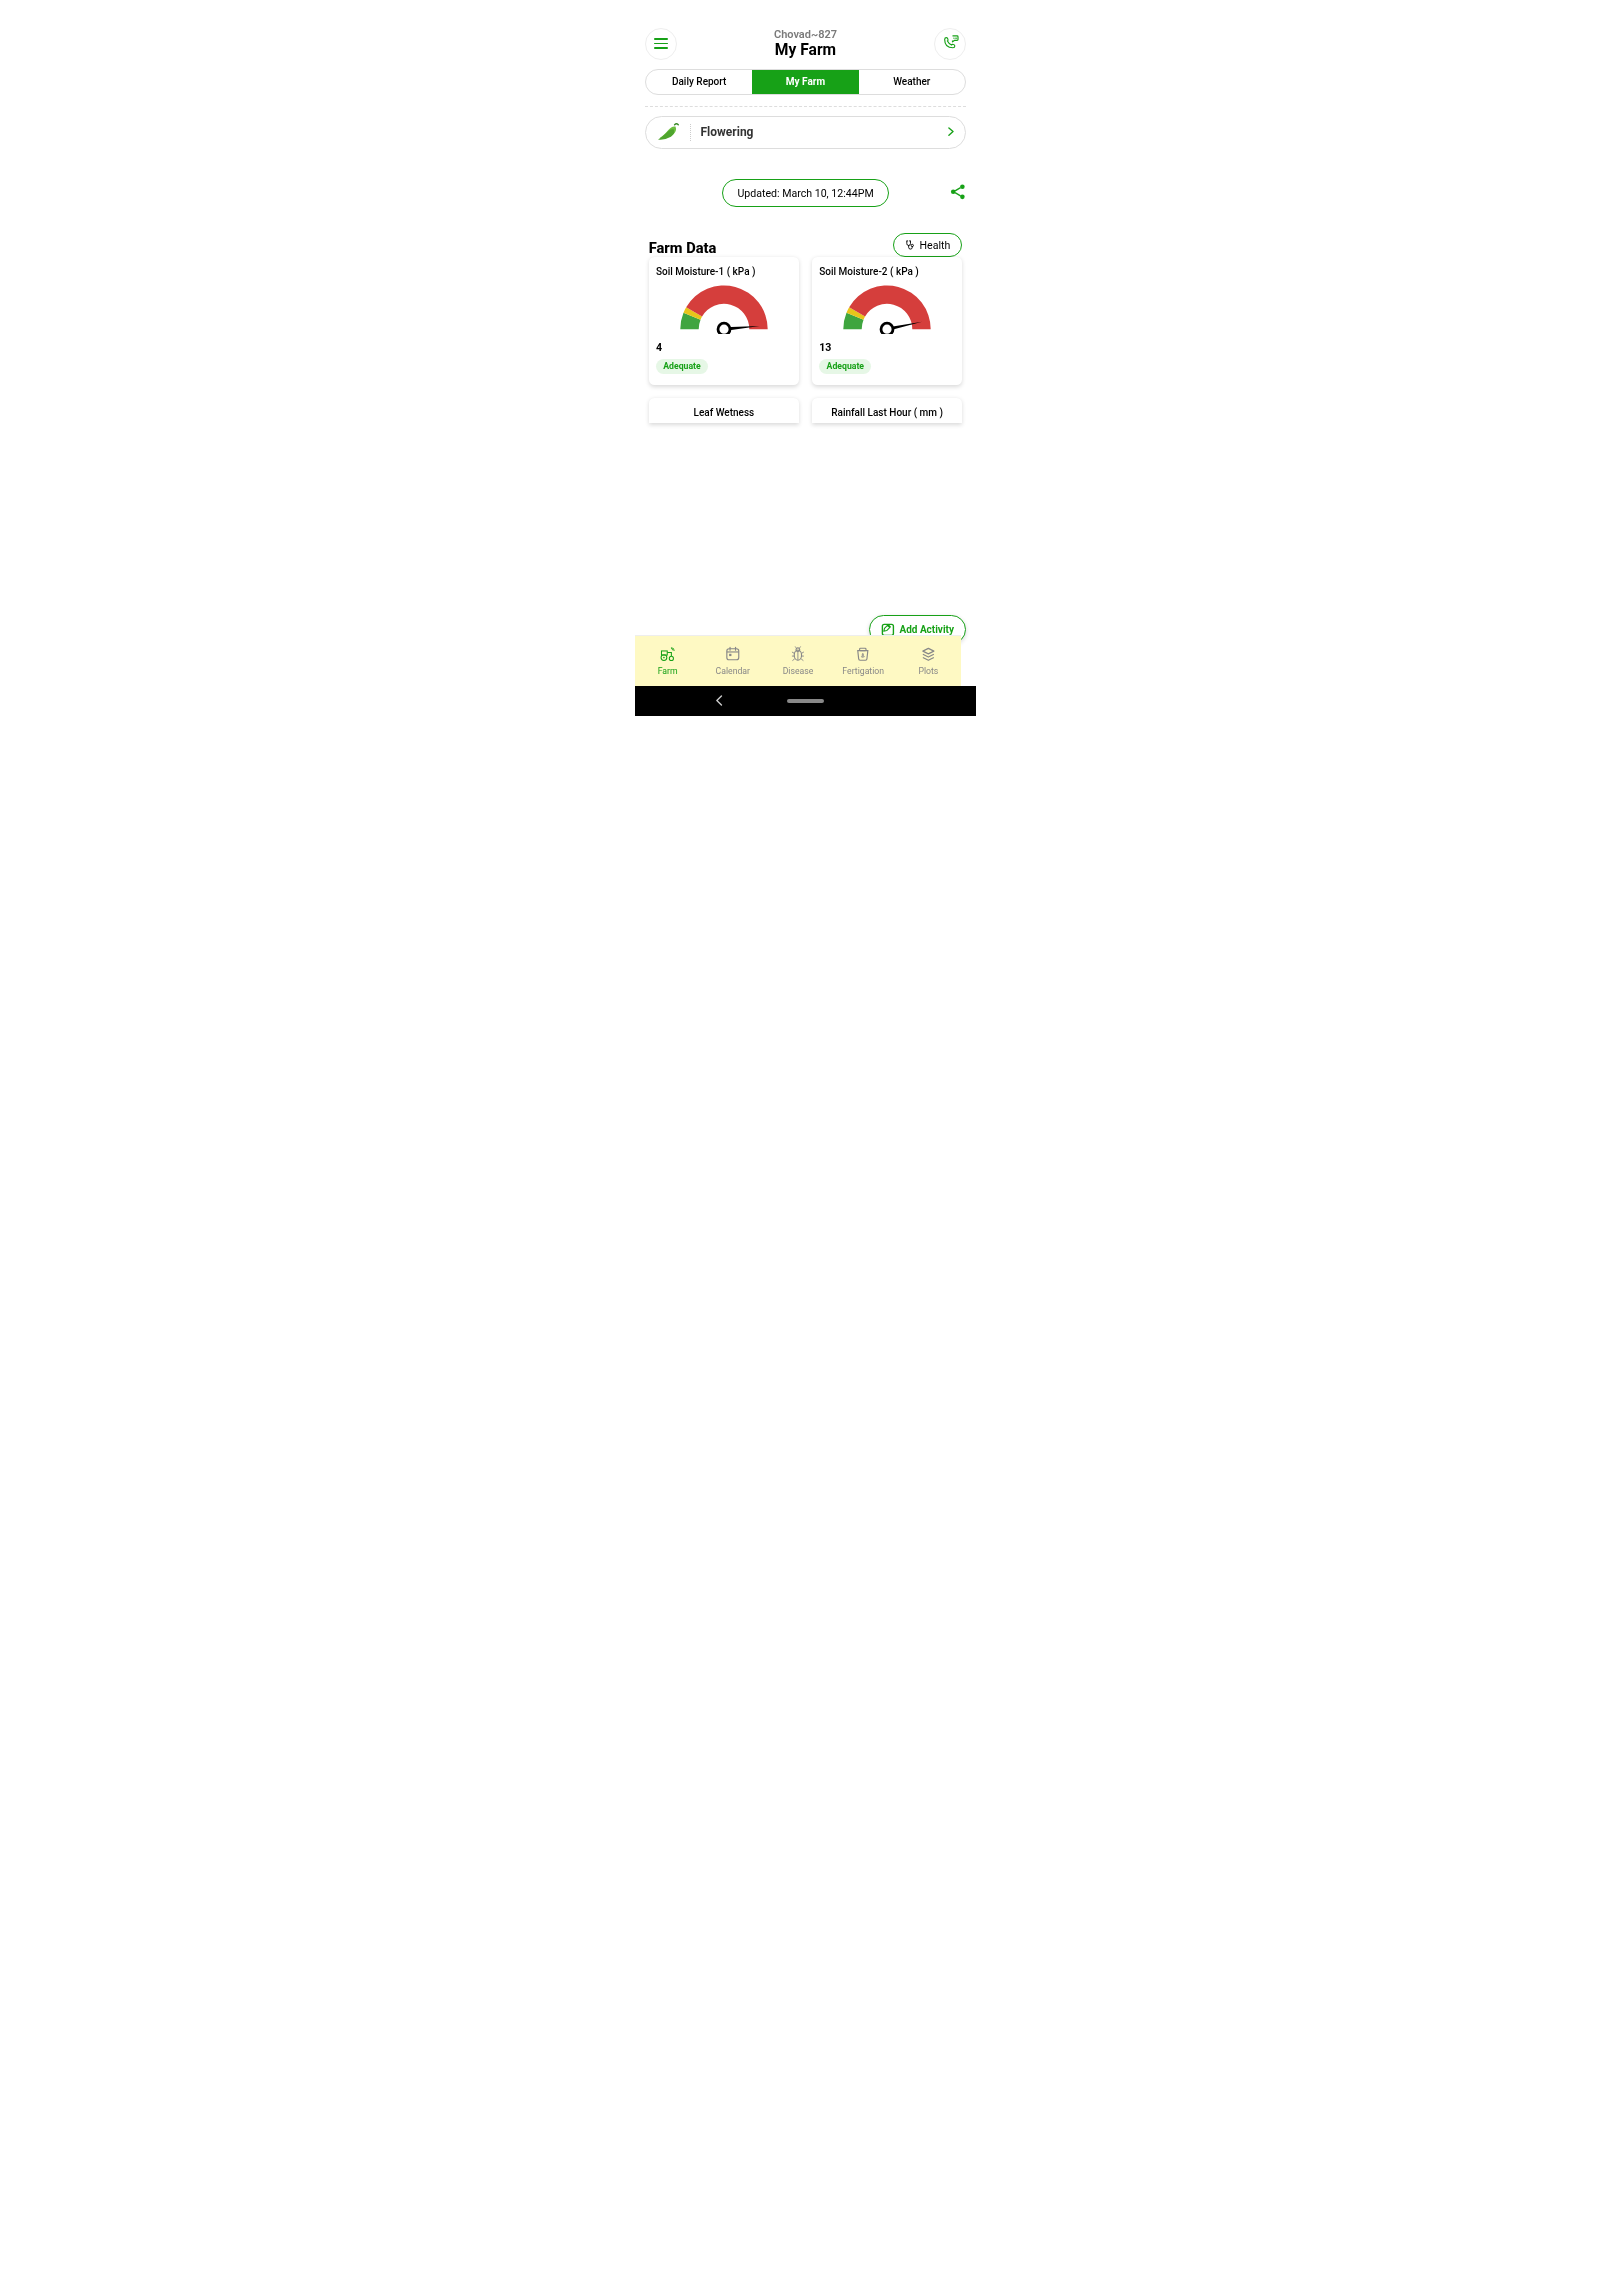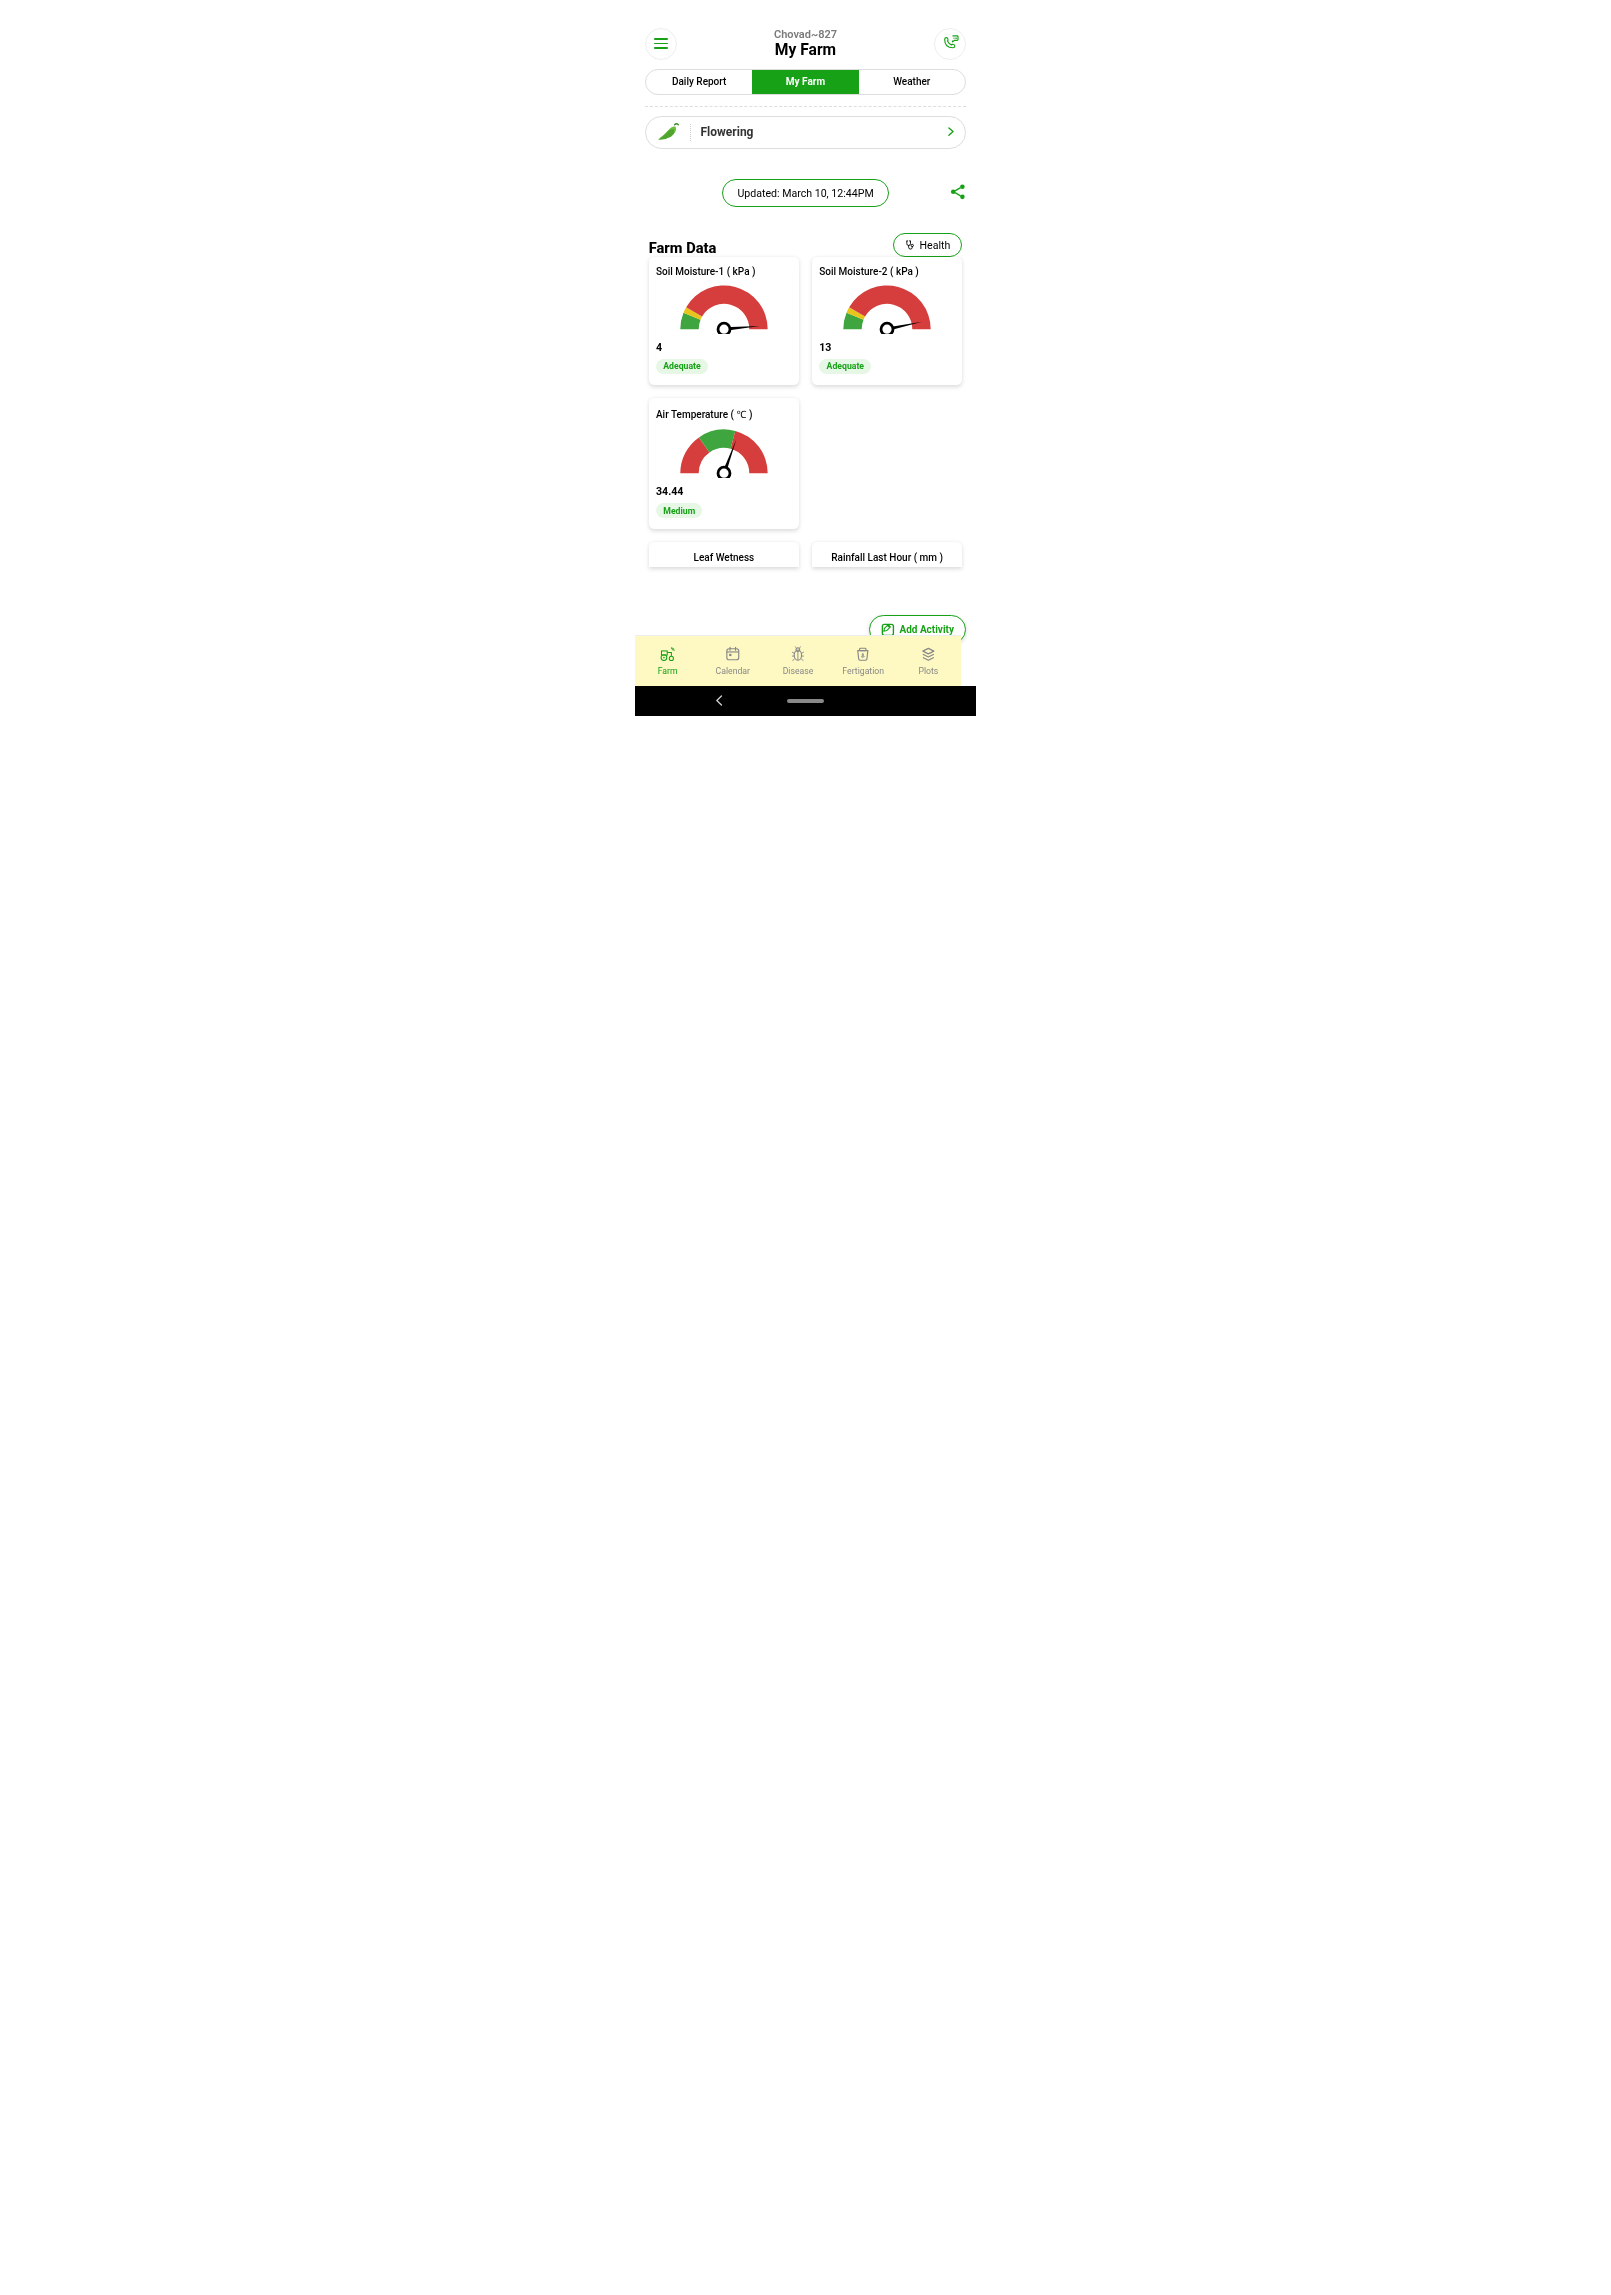--- a/index.html
+++ b/index.html
@@ -168,32 +168,20 @@
     <div class="gauge-wrap"><svg width="92" height="51" viewBox="0 0 200 110">
               <path d="M5 99.99999999999999 A95 95 0 0 1 11.9175338161552 64.41237362548833 L49.004887998826696 79.39663736212484 A55 55 0 0 0 45 100 Z" fill="#3fa53f"></path>
               <path d="M11.9175338161552 64.41237362548833 A95 95 0 0 1 17.72758664047832 52.50000000000001 L52.36860279185587 72.5 A55 55 0 0 0 49.004887998826696 79.39663736212484 Z" fill="#e8c51a"></path>
               <path d="M17.72758664047832 52.50000000000001 A95 95 0 0 1 195 100 L155 100 A55 55 0 0 0 52.36860279185587 72.5 Z" fill="#d53e3c"></path>
               <path d="M100.83164676327104 103.91259040293522 L176.29551285723684 83.78288811621478 L99.16835323672896 96.08740959706478 Z" fill="#000"></path>
               <circle cx="100" cy="100" r="13" fill="#fff" stroke="#000" stroke-width="6"></circle>
             </svg></div>
     <div class="gauge-value">13</div>
     <div class="gauge-status status-green">Adequate</div>
   </div>
-        <div class="card">
-    <div class="card-title">Air Temperature ( ℃ )</div>
-    <div class="gauge-wrap"><svg width="92" height="51" viewBox="0 0 200 110">
-              <path d="M5 99.99999999999999 A95 95 0 0 1 45.51023854665065 22.18055579254576 L68.45329600069248 54.94663756410544 A55 55 0 0 0 45 100 Z" fill="#d53e3c"></path>
-              <path d="M45.51023854665065 22.18055579254576 A95 95 0 0 1 124.58780928473948 8.237046502538504 L114.23504748063864 46.87407955410124 A55 55 0 0 0 68.45329600069248 54.94663756410544 Z" fill="#3fa53f"></path>
-              <path d="M124.58780928473948 8.237046502538504 A95 95 0 0 1 195 100 L155 100 A55 55 0 0 0 114.23504748063864 46.87407955410124 Z" fill="#d53e3c"></path>
-              <path d="M103.75877048314364 101.36808057330268 L126.67757117940216 26.703975578699158 L96.24122951685636 98.63191942669732 Z" fill="#000"></path>
-              <circle cx="100" cy="100" r="13" fill="#fff" stroke="#000" stroke-width="6"></circle>
-            </svg></div>
-    <div class="gauge-value">34.44</div>
-    <div class="gauge-status status-green">Medium</div>
-  </div>
       </div>
 
   <div class="cards-grid-partial">
     <div class="card-partial">
       <div class="card-title">Leaf Wetness</div>
     </div>
     <div class="card-partial">
       <div class="card-title">Rainfall Last Hour ( mm )</div>
     </div>
   </div>

